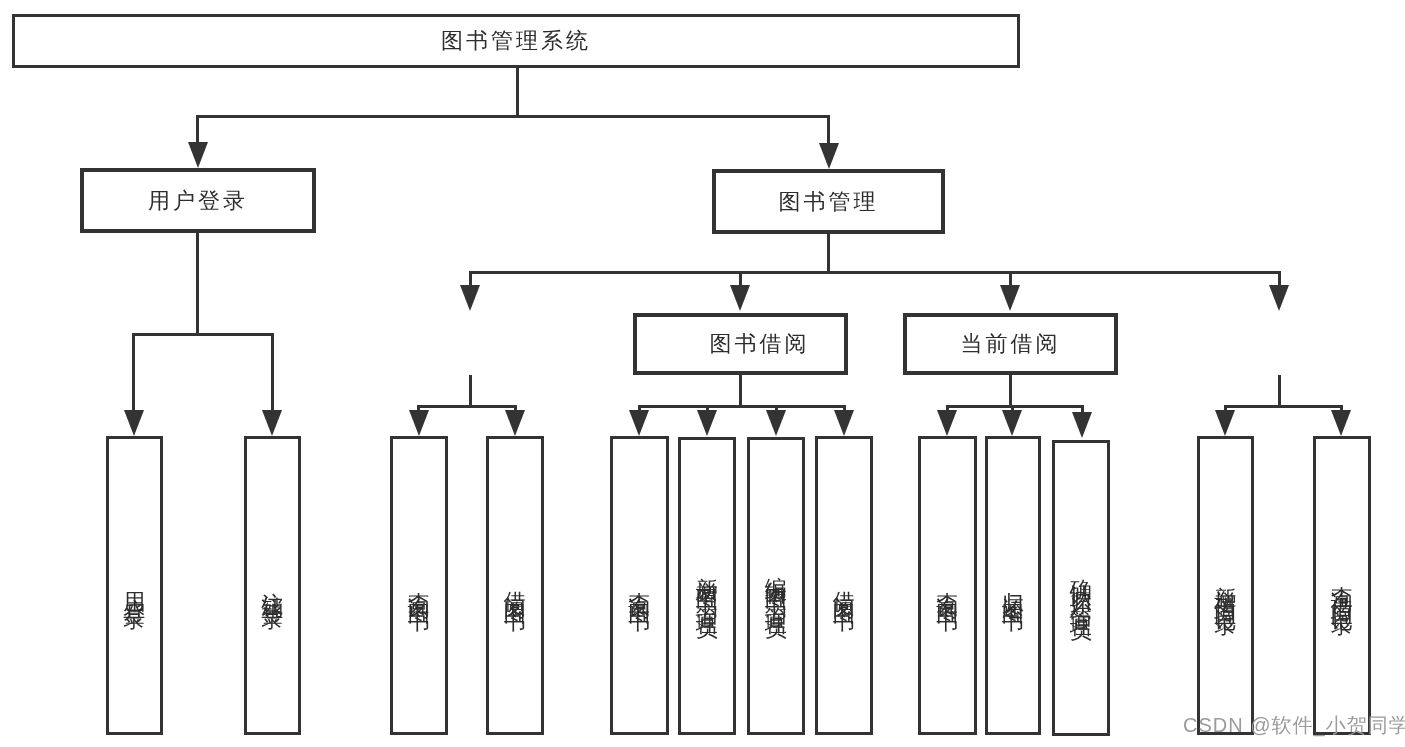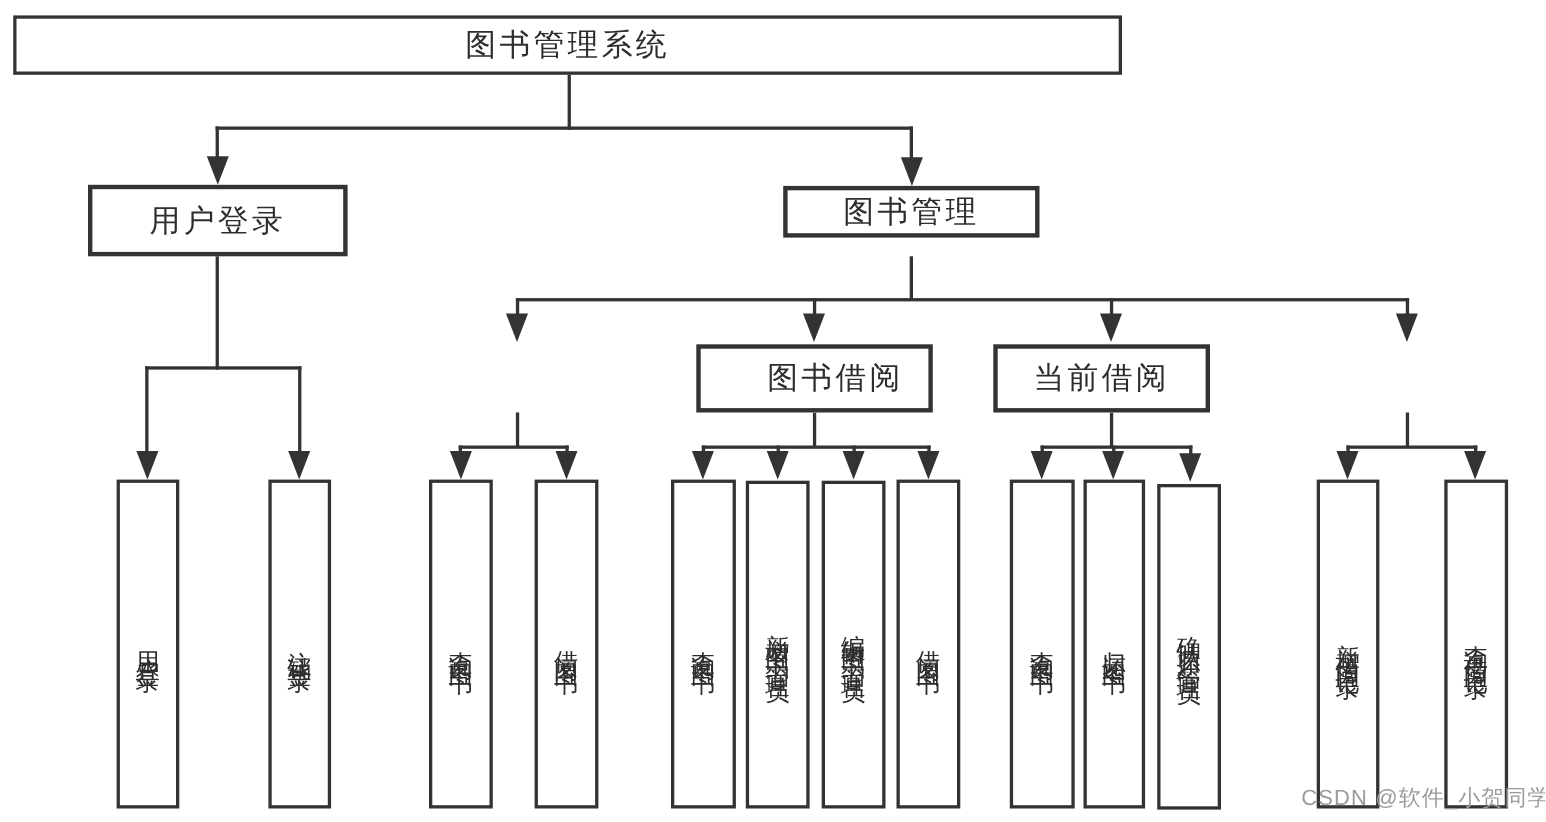--- a/index.html
+++ b/index.html
@@ -12,21 +12,21 @@
   }
   .box{
     position:absolute;
     background:#ffffff;
     border:3px solid #333333;
     box-sizing:border-box;
     display:flex;align-items:center;justify-content:center;
     color:#2d2d2d;
     z-index:2;
   }
-  .box-h{font-size:28px;letter-spacing:3px;border-width:4px;}
+  .box-h{font-size:22px;letter-spacing:3px;border-width:4px;}
   .box-root{border-width:3px;}
   .box-v{border-width:3px;}
   .vtext{
     writing-mode:vertical-lr;
     text-orientation:mixed;
     font-size:22px;
     letter-spacing:6px;
     line-height:1.15;
     white-space:nowrap;
   }
@@ -54,30 +54,30 @@
 <div class="stage">
 
   <div class="box box-h box-root" style="left:12px;top:14px;width:1008px;height:54px;">
     <span>图书管理系统</span>
   </div>
 
   <div class="box box-h" style="left:80px;top:168px;width:236px;height:65px;">
     <span>用户登录</span>
   </div>
 
-  <div class="box box-h" style="left:712px;top:169px;width:233px;height:47px;">
+  <div class="box box-h" style="left:712px;top:169px;width:233px;height:65px;">
     <span>图书管理</span>
   </div>
 
 
   <div class="box box-h" style="left:633px;top:313px;width:215px;height:62px;padding-left:38px;">
     <span>图书借阅</span>
   </div>
 
-  <div class="box box-h" style="left:903px;top:313px;width:197px;height:62px;">
+  <div class="box box-h" style="left:903px;top:313px;width:215px;height:62px;">
     <span>当前借阅</span>
   </div>
 
 
   <div class="box box-v" style="left:106px;top:436px;width:57px;height:299px;">
     <span class="vtext">用户登录</span>
   </div>
 
   <div class="box box-v" style="left:244px;top:436px;width:57px;height:299px;">
     <span class="vtext">注销登录</span>

